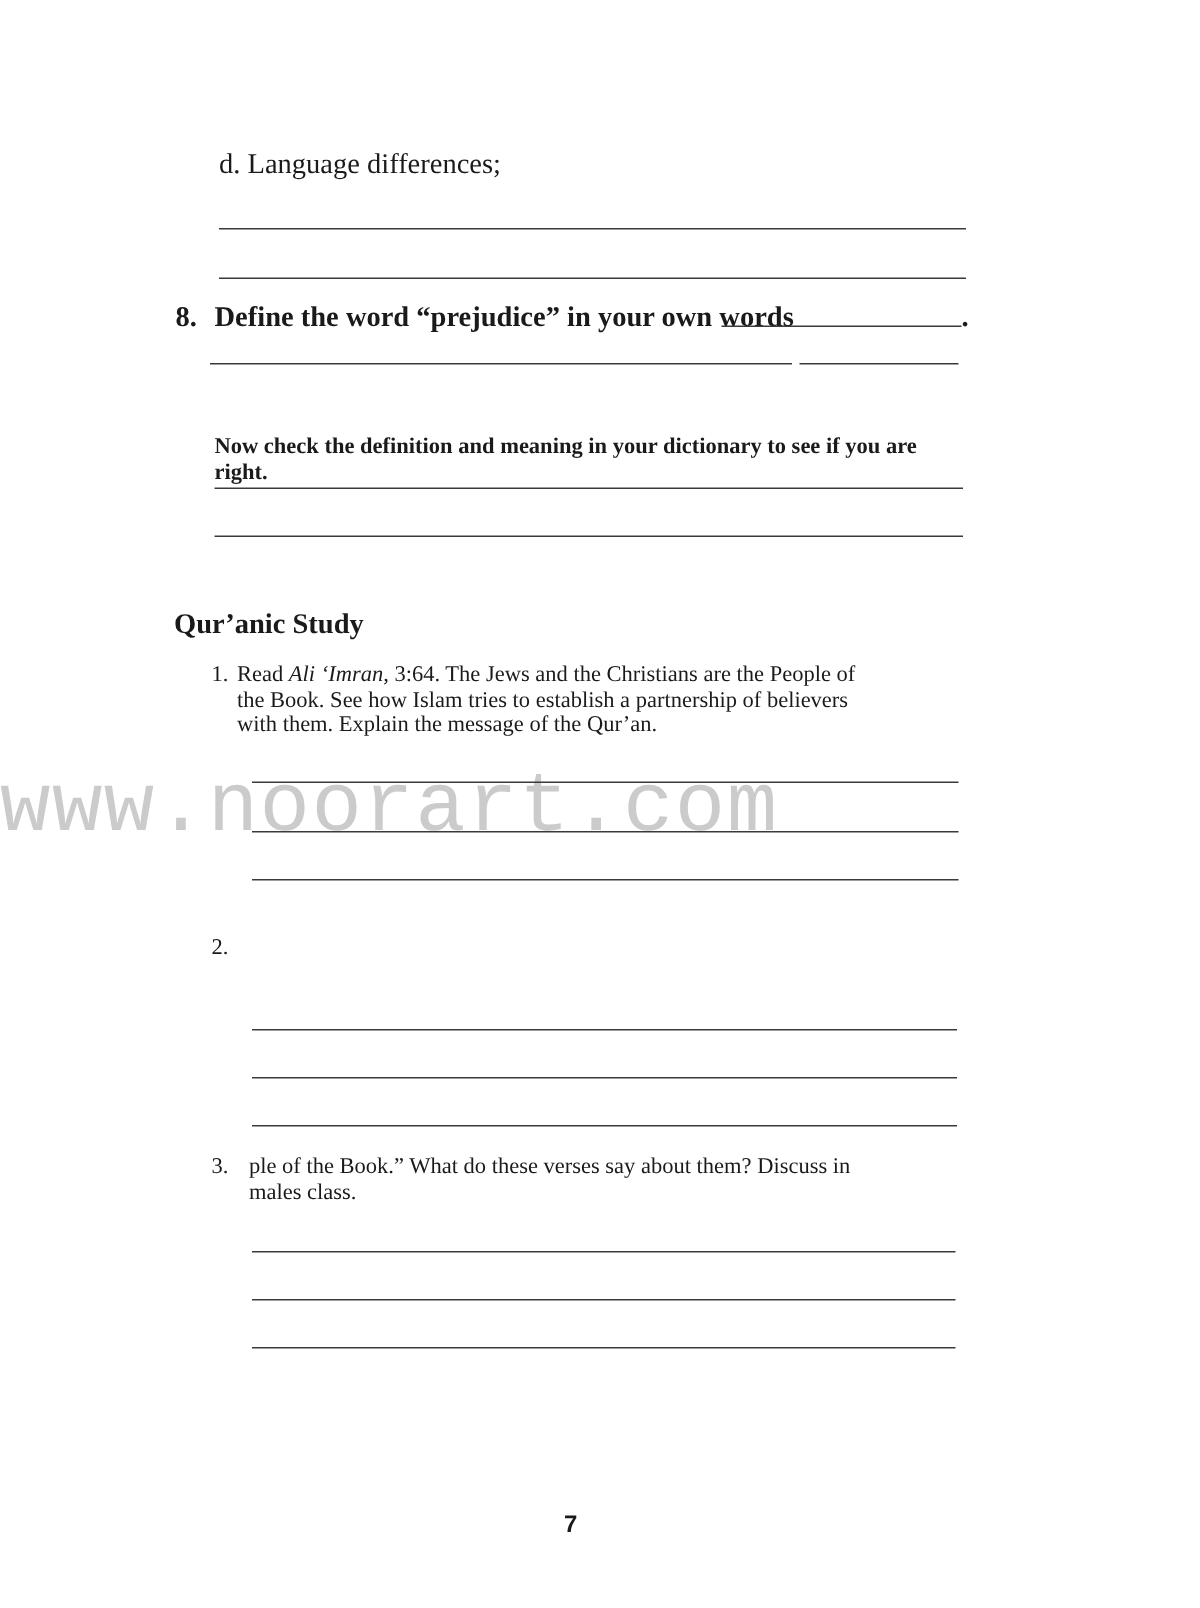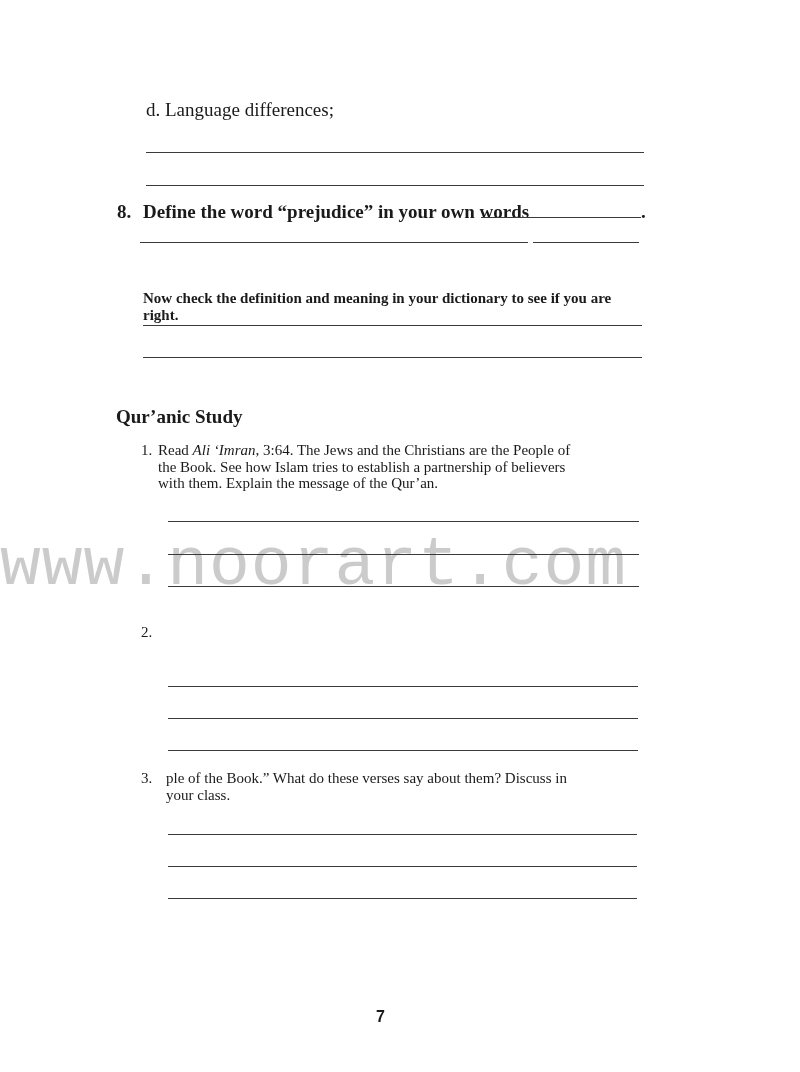--- a/index.html
+++ b/index.html
@@ -38,27 +38,26 @@
       font-size: 15px;
       line-height: 16px;
     }
     i { font-style: italic; }
     .watermark {
       position: absolute;
       left: 0;
       top: 508px;
       width: 640px;
       font-family: "Liberation Mono", "DejaVu Sans Mono", monospace;
-      font-size: 68px;
+      font-size: 56px;
       line-height: 60px;
       color: rgba(185,185,185,0.75);
       letter-spacing: 1px;
       white-space: nowrap;
       pointer-events: none;
-      margin-top: 28px;
     }
     .page-number {
       position: absolute;
       left: 376px;
       top: 1008px;
       font-size: 16px;
       font-weight: bold;
       font-family: "Liberation Sans", "DejaVu Sans", sans-serif;
     }
   </style>
@@ -100,19 +99,19 @@
 <div class="num" style="left:141px; top:624px;">2.</div>
 <div class="para" style="left:166px; top:624px; letter-spacing:-0.2px;">
 </div>
 <div class="rule" style="left:168px; top:686px; width:470px;"></div>
 <div class="rule" style="left:168px; top:718px; width:470px;"></div>
 <div class="rule" style="left:168px; top:750px; width:470px;"></div>
 
 <div class="num" style="left:141px; top:770px;">3.</div>
 <div class="para" style="left:166px; top:770px;">
   <span class="line"><span>ple of the Book.” What do these verses say about them? Discuss in</span></span>
-  <span class="line"><span>your class.</span></span>
+  <span class="line"><span>males class.</span></span>
 </div>
 <div class="rule" style="left:168px; top:834px; width:469px;"></div>
 <div class="rule" style="left:168px; top:866px; width:469px;"></div>
 <div class="rule" style="left:168px; top:898px; width:469px;"></div>
 
 <div class="page-number">7</div>
 
 </body></html>

